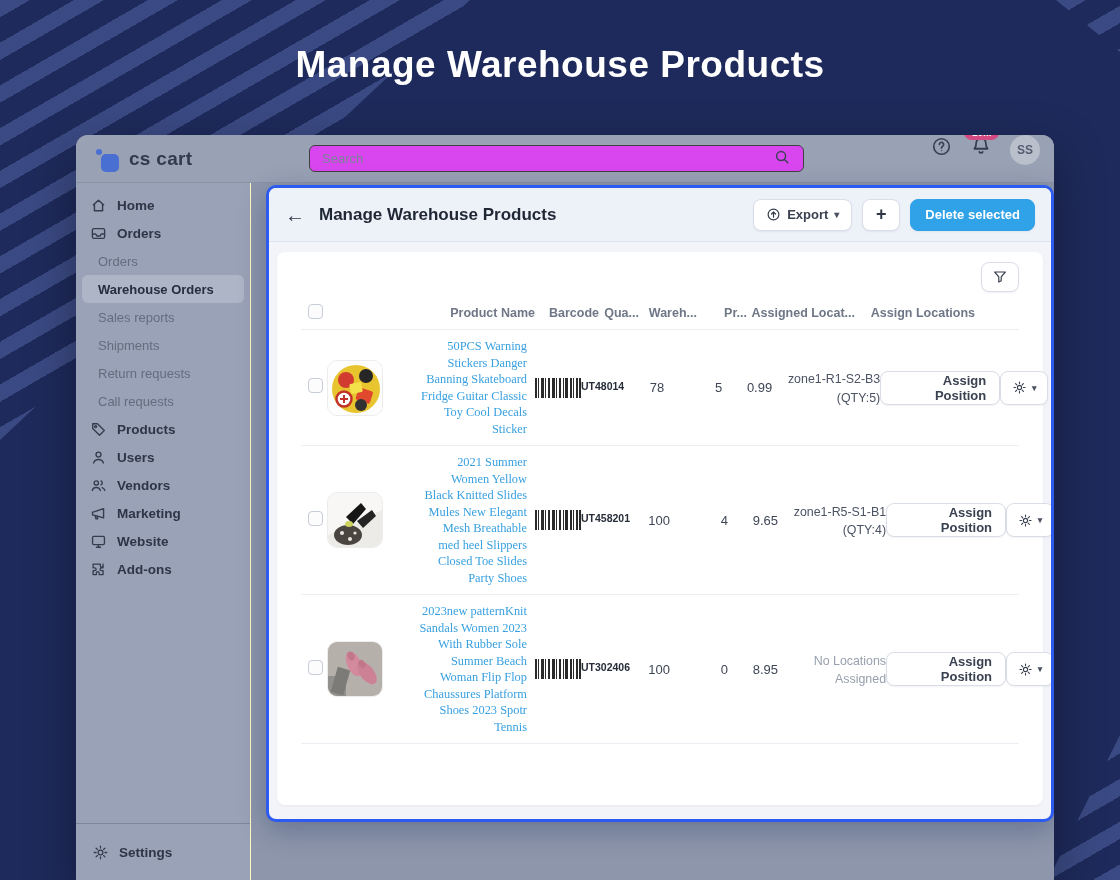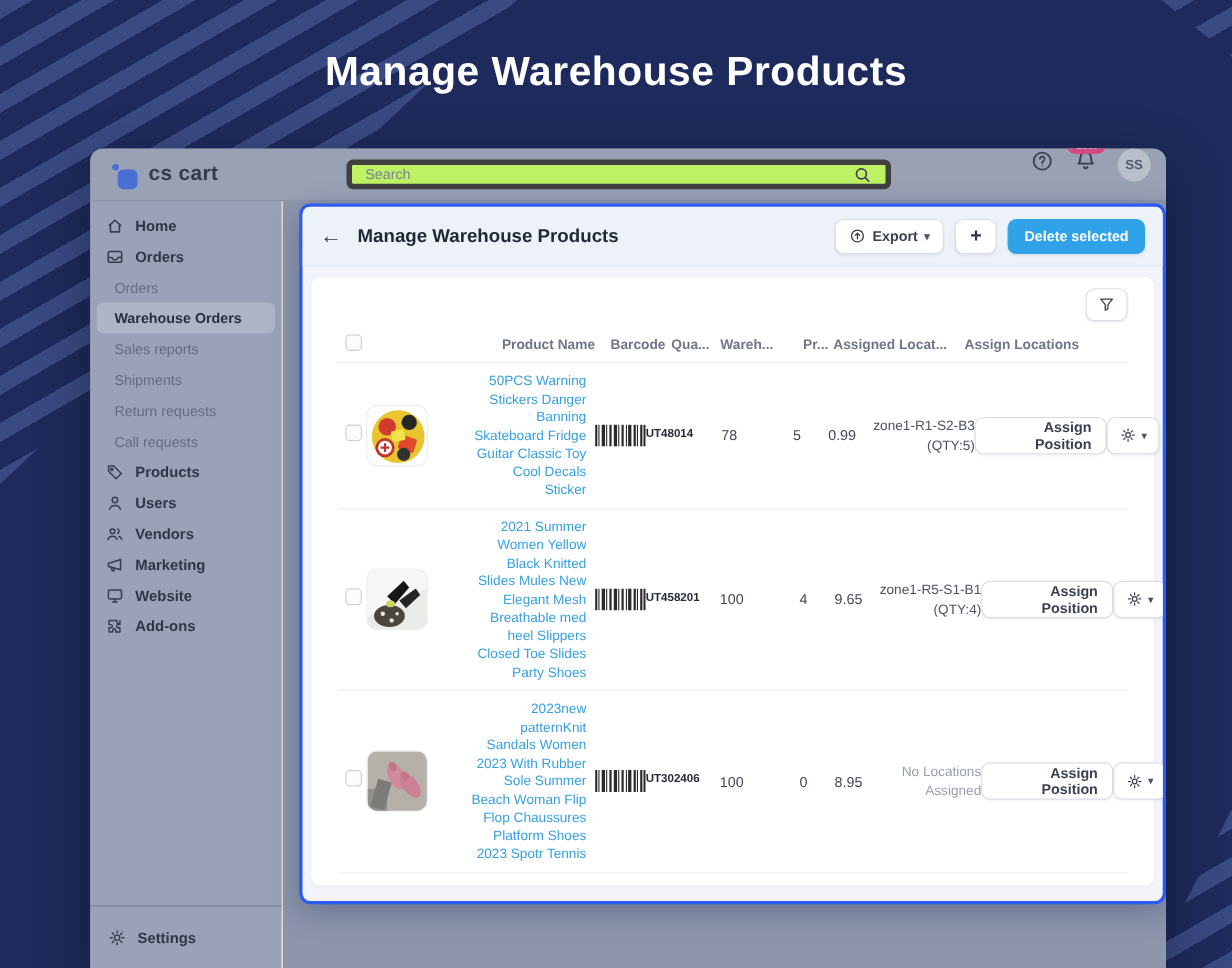--- a/index.html
+++ b/index.html
@@ -13,32 +13,32 @@
   .stripes { position:absolute; background:repeating-linear-gradient(150deg, rgba(97,117,186,.42) 0 15px, transparent 15px 37px); }
   .stripes-tl { left:0; top:0; width:470px; height:440px; clip-path:polygon(0 0,100% 0,0 100%); }
   .stripes-br { right:0; bottom:0; width:72px; height:145px; clip-path:polygon(100% 0,100% 100%,0 100%); }
   .stripes-tr { right:0; top:0; width:64px; height:52px; clip-path:polygon(0 0,100% 0,100% 100%); }
 
   
   .hero-title { position:absolute; top:44px; left:0; width:100%; text-align:center;
     color:#fff; font-size:37px; font-weight:800; letter-spacing:.5px; }
 
   
-  .app-window { position:absolute; left:82px; top:135px; width:978px; height:745px;
+  .app-window { position:absolute; left:76px; top:135px; width:978px; height:745px;
     border-radius:12px 12px 0 0; overflow:hidden; box-shadow:0 18px 50px rgba(0,0,0,.35); background:#8d96ab; }
 
   
   .topbar { position:absolute; left:0; top:0; right:0; height:48px; background:#99a1b5; border-bottom:1px solid #8a92a8; }
   .logo { position:absolute; left:20px; top:11px; display:flex; align-items:center; gap:9px; }
   .logo-mark { position:relative; width:24px; height:26px; }
   .logo-square { position:absolute; left:5px; top:8px; width:18px; height:18px; border-radius:5px; background:#4a6fd2; }
   .logo-dot { position:absolute; left:0; top:3px; width:6px; height:6px; border-radius:50%; background:#4a6fd2; }
   .logo-text { font-size:19px; font-weight:700; color:#323a4d; letter-spacing:.3px; }
-  .searchbar { position:absolute; left:233px; top:10px; width:495px; height:27px; background:#bef264;
-    border:5px solid #404040; border-radius:6px; display:flex; align-items:center; padding:0 10px; }
+  .searchbar { position:absolute; left:233px; top:10px; width:495px; height:27px; background:#d946ef;
+    border:1px solid #404040; border-radius:6px; display:flex; padding:0 10px; }
   .searchbar input { flex:1; border:none; outline:none; background:transparent; font-size:13px; color:#39404f;
     font-family:"Liberation Sans", sans-serif; }
   .searchbar input::placeholder { color:#798196; }
   .topbar-right { position:absolute; right:14px; top:0; height:48px; display:flex; align-items:flex-start; gap:18px; }
   .icon-btn { width:22px; height:22px; display:flex; align-items:center; justify-content:center; }
   .bell-wrap { position:relative; }
   .notif-badge { position:absolute; top:-10px; left:-6px; background:#d34b80; color:#fff; font-size:10px; font-weight:700;
     padding:2px 8px; border-radius:9px; white-space:nowrap; }
   .avatar { width:30px; height:30px; border-radius:50%; background:#b9bfcb; color:#555d70; font-size:12px; font-weight:700;
     display:flex; align-items:center; justify-content:center; }
@@ -76,21 +76,21 @@
   .filter-row { display:flex; justify-content:flex-end; padding-top:10px; height:44px; }
   .btn-filter { width:38px; height:30px; }
 
   
   .thead { display:flex; align-items:center; height:34px; border-bottom:1px solid #eceef3;
     font-size:12.5px; font-weight:600; color:#6f7787; }
   .trow { display:flex; align-items:center; border-bottom:1px solid #eceef3; padding:8px 0; }
   .c-check { flex:0 0 22px; }
   .c-img { flex:0 0 96px; padding-left:4px; }
   .c-name { flex:0 0 116px; }
-  .c-name .nm { display:block; width:108px; }
+  .c-name .nm { display:block; width:108px;font-family:Liberation Serif, serif; }
   .c-barcode { flex:0 0 64px; }
   .c-qty { flex:0 0 40px; }
   .c-wareh { flex:0 0 58px; }
   .c-price { flex:0 0 50px; }
   .c-assigned { flex:0 0 108px; }
   .c-btn { flex:0 0 120px; }
   .c-gear { flex:0 0 50px; }
 
   .checkbox { width:15px; height:15px; border:1.5px solid #c7ccd9; border-radius:4px; background:#fcfcfd; display:inline-block; cursor:pointer; }
   .prod-img { width:56px; height:56px; border-radius:10px; border:1px solid #ececec; overflow:hidden; background:#fff; }

